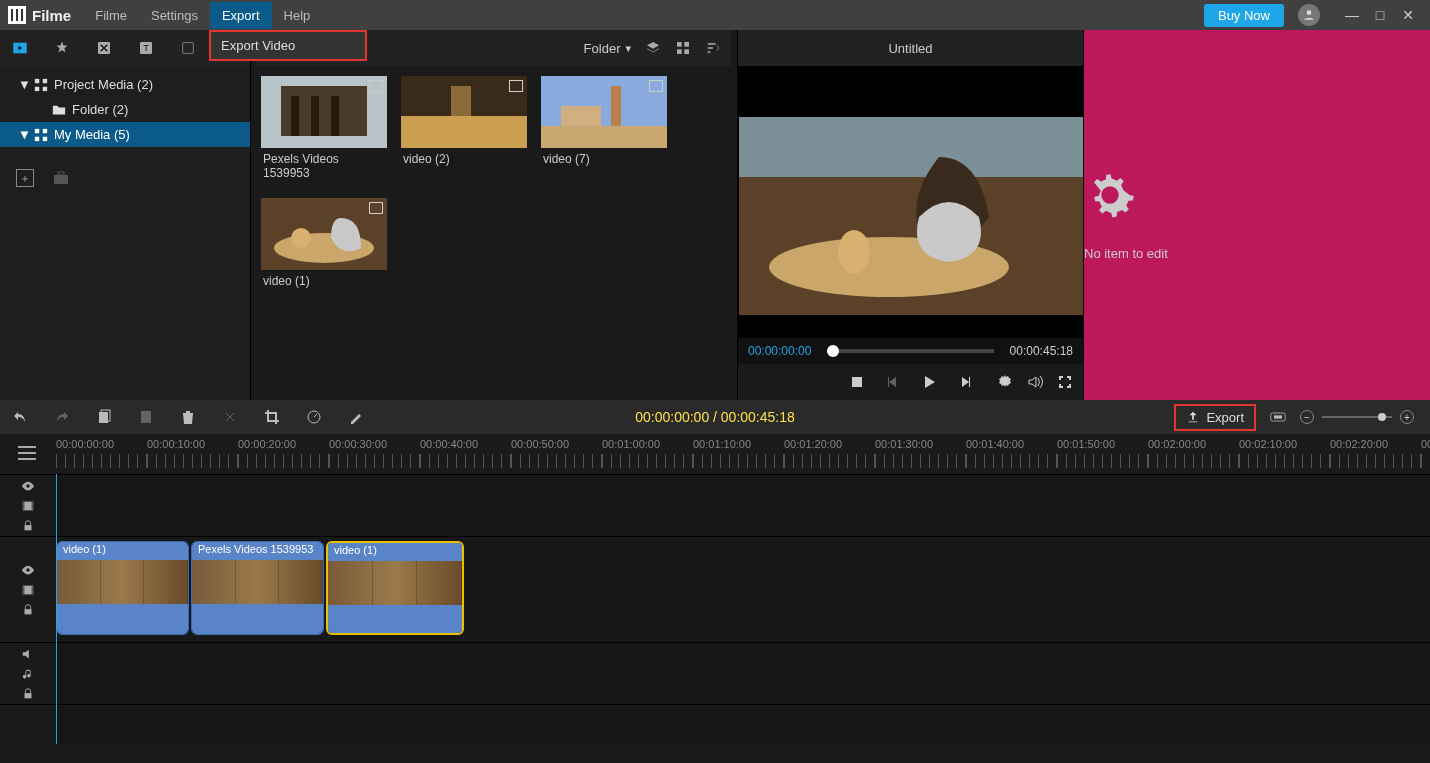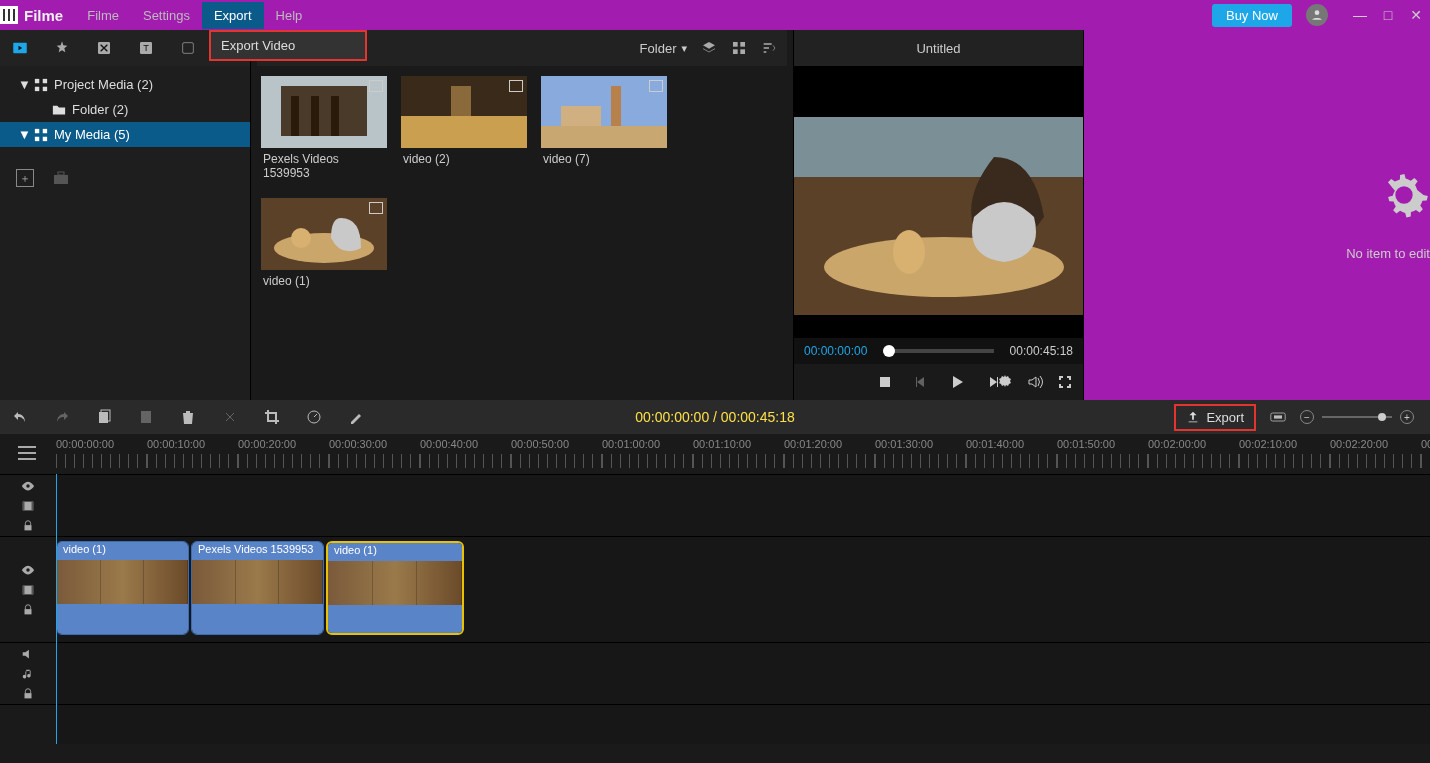--- a/index.html
+++ b/index.html
@@ -1,17 +1,17 @@
 <!DOCTYPE html>
 <html><head>
 <meta charset="utf-8">
 <style>
 * { margin:0; padding:0; box-sizing:border-box; font-family:"Segoe UI",Arial,sans-serif; }
 body { background:#1a1a1a; color:#ccc; width:1430px; height:763px; overflow:hidden; font-size:13px; user-select:none; }
-.titlebar { height:30px; background:#a21caf; display:flex; align-items:center; padding:0 0; }
+.titlebar { height:30px; background:#404040; display:flex; align-items:center; padding:0 8px; }
 .logo { display:flex; align-items:center; gap:6px; margin-right:12px; }
 .logo-icon { width:18px; height:18px; background:#fff; display:inline-block; position:relative; }
 .logo-icon::before { content:""; position:absolute; inset:3px 3px 3px 3px; background:linear-gradient(90deg,#333 2px,transparent 2px) 0 0/5px 100%; }
 .app-name { font-weight:600; font-size:15px; color:#eee; }
 .menu { display:flex; }
 .menu-item { padding:6px 12px; cursor:pointer; color:#bbb; }
 .menu-item.active { background:#0a5a8a; color:#fff; }
 .spacer { flex:1; }
 .buy-now { background:#1ea7e8; color:#fff; padding:4px 14px; border-radius:3px; margin-right:14px; cursor:pointer; font-size:13px; }
 .avatar { width:22px; height:22px; border-radius:50%; background:#777; margin-right:18px; display:flex; align-items:center; justify-content:center; }
@@ -34,32 +34,32 @@
 .media-pane { flex:1; background:#1a1a1a; padding:0 6px; border-left:1px solid #000;}
 .media-head { height:36px; display:flex; align-items:center; justify-content:flex-end; gap:14px; padding:0 10px; background:#222; }
 .import { color:#ccc; cursor:pointer; display:flex; align-items:center; gap:5px; }
 .mh-icon { width:16px; height:16px; cursor:pointer; color:#aaa; }
 .media-grid { display:flex; flex-wrap:wrap; gap:14px; padding:10px 0 0 4px; }
 .clip { width:126px; }
 .thumb { width:126px; height:72px; background:#444; position:relative; display:flex; align-items:center; justify-content:center; overflow:hidden; }
 .thumb .badge { position:absolute; top:4px; right:4px; width:14px; height:12px; border:1px solid #ccc; }
 .thumb svg { width:100%; height:100%; }
 .clip-label { font-size:12px; color:#ccc; padding:4px 2px; }
-.preview-pane { width:290px; background:#111; display:flex; flex-direction:column; border-left:1px solid #000;}
+.preview-pane { width:346px; background:#111; display:flex; flex-direction:column; border-left:1px solid #000;}
 .preview-title { height:36px; display:flex; align-items:center; justify-content:center; background:#222; color:#ccc; }
 .preview-img { flex:1; background:#000; display:flex; align-items:center; justify-content:center; padding:28px 0 0 0;}
 .preview-img .pic { width:344px; height:198px; background:linear-gradient(135deg,#6b4a2e,#3b2a1a); position:relative; overflow:hidden; }
 .transport { height:26px; display:flex; align-items:center; padding:0 10px; gap:8px; }
 .tc-left { color:#1ea7e8; font-size:12px; }
 .tc-right { color:#ccc; font-size:12px; margin-left:auto; }
 .scrub { flex:1; height:4px; background:#444; position:relative; margin:0 8px;}
 .scrub .knob { position:absolute; left:0; top:-4px; width:12px; height:12px; border-radius:50%; background:#fff;}
 .controls { height:36px; display:flex; align-items:center; justify-content:center; gap:20px; background:#1a1a1a;}
 .ctl { width:16px; height:16px; cursor:pointer; color:#ccc;}
-.props-pane { width:347px; background:#a21caf; display:flex; flex-direction:column; align-items:flex-end; justify-content:center; gap:22px; border-left:1px solid #000;}
+.props-pane { width:347px; background:#be185d; display:flex; flex-direction:column; align-items:flex-start; justify-content:center; gap:22px; border-left:1px solid #000;}
 .gear svg { width:52px; height:52px; fill:#ccc;}
 .toolbar { height:34px; background:#2a2a2a; display:flex; align-items:center; padding:0 12px; gap:26px; position:relative;}
 .tb-ic { width:16px; height:16px; cursor:pointer; color:#bbb;}
 .tb-center { position:absolute; left:50%; transform:translateX(-50%); color:#fde047; font-size:14px;}
 .tb-right { margin-left:auto; display:flex; align-items:center; gap:14px;}
 .export-btn { border:2px solid #e3342f; padding:4px 10px; display:flex; align-items:center; gap:6px; cursor:pointer; color:#ddd;}
 .zoom { display:flex; align-items:center; gap:8px; margin-right:4px;}
 .zoom-track { width:70px; height:2px; background:#666; position:relative;}
 .zoom-track .k { position:absolute; right:6px; top:-3px; width:8px; height:8px; border-radius:50%; background:#ccc;}
 .timeline-area { background:#141414; }

